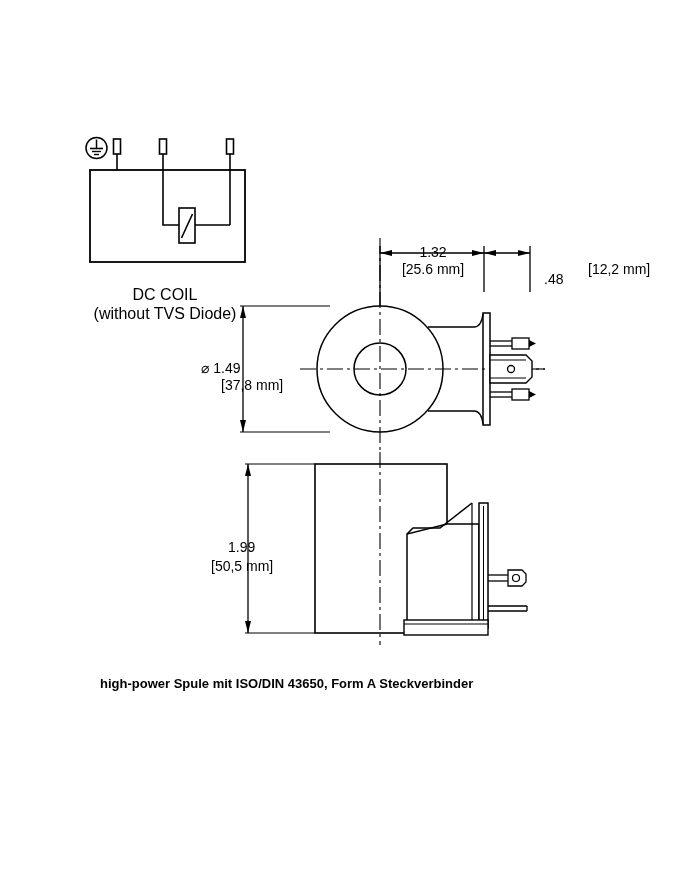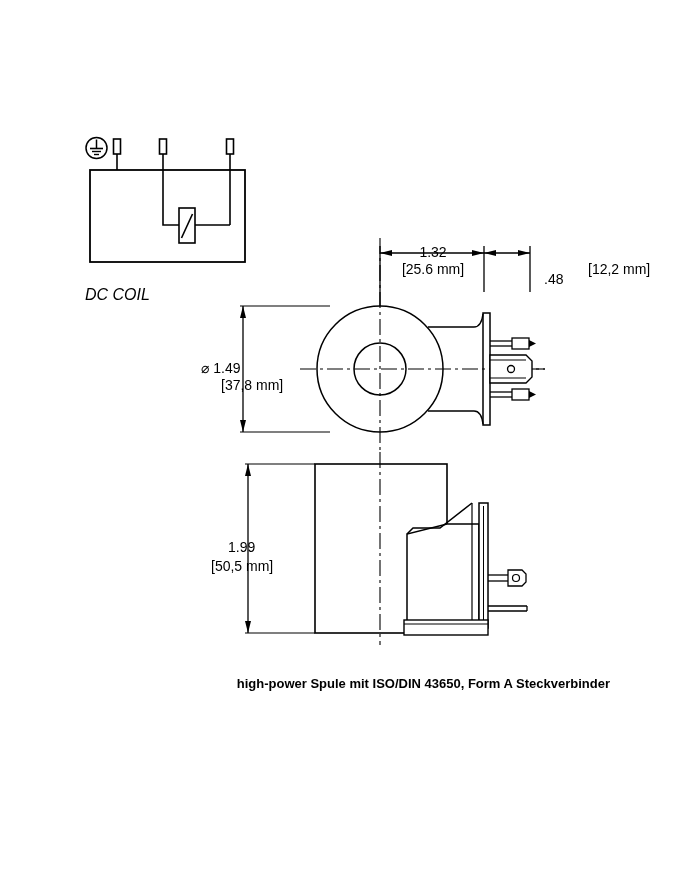--- a/index.html
+++ b/index.html
@@ -28,26 +28,26 @@
     font-family: "Liberation Sans", sans-serif;
     white-space: pre;
     line-height: 1.18;
   }
   .dim-txt {
     font-size: 14px;
     text-align: center;
   }
   .schem-txt {
     font-size: 16px;
-    font-style: italic;
+    text-align: center;
   }
   .caption-txt {
     font-size: 13px;
     font-weight: bold;
-    text-align: right;
+    text-align: left;
   }
   .txt-left {
     text-align: left;
   }
 </style>
 </head>
 <body>
 
 <div id="page">
 
@@ -192,20 +192,21 @@
       <line x1="248" y1="464" x2="248" y2="633"></line>
     </g>
     <g fill="#000000" stroke="none">
       <polygon points="248,464 245,476 251,476"></polygon>
       <polygon points="248,633 245,621 251,621"></polygon>
     </g>
   </svg>
 
   <div class="lbl schem-txt" style="left:85px; top:286px; width:160px;">DC COIL</div>
 
+  <div class="lbl schem-txt" style="left:85px; top:305px; width:160px;">(without TVS Diode)</div>
 
   <div class="lbl dim-txt" style="left:393px; top:244px; width:80px;">1.32</div>
 
   <div class="lbl dim-txt" style="left:393px; top:261px; width:80px;">[25.6 mm]</div>
 
   <div class="lbl dim-txt txt-left" style="left:544px; top:228px; width:90px;margin-top:43px;">.48</div>
 
   <div class="lbl dim-txt txt-left" style="left:544px; top:261px; width:90px;margin-left:44px;">[12,2 mm]</div>
 
   <div class="lbl dim-txt txt-left" style="left:201px; top:360px; width:90px;">⌀ 1.49</div>

